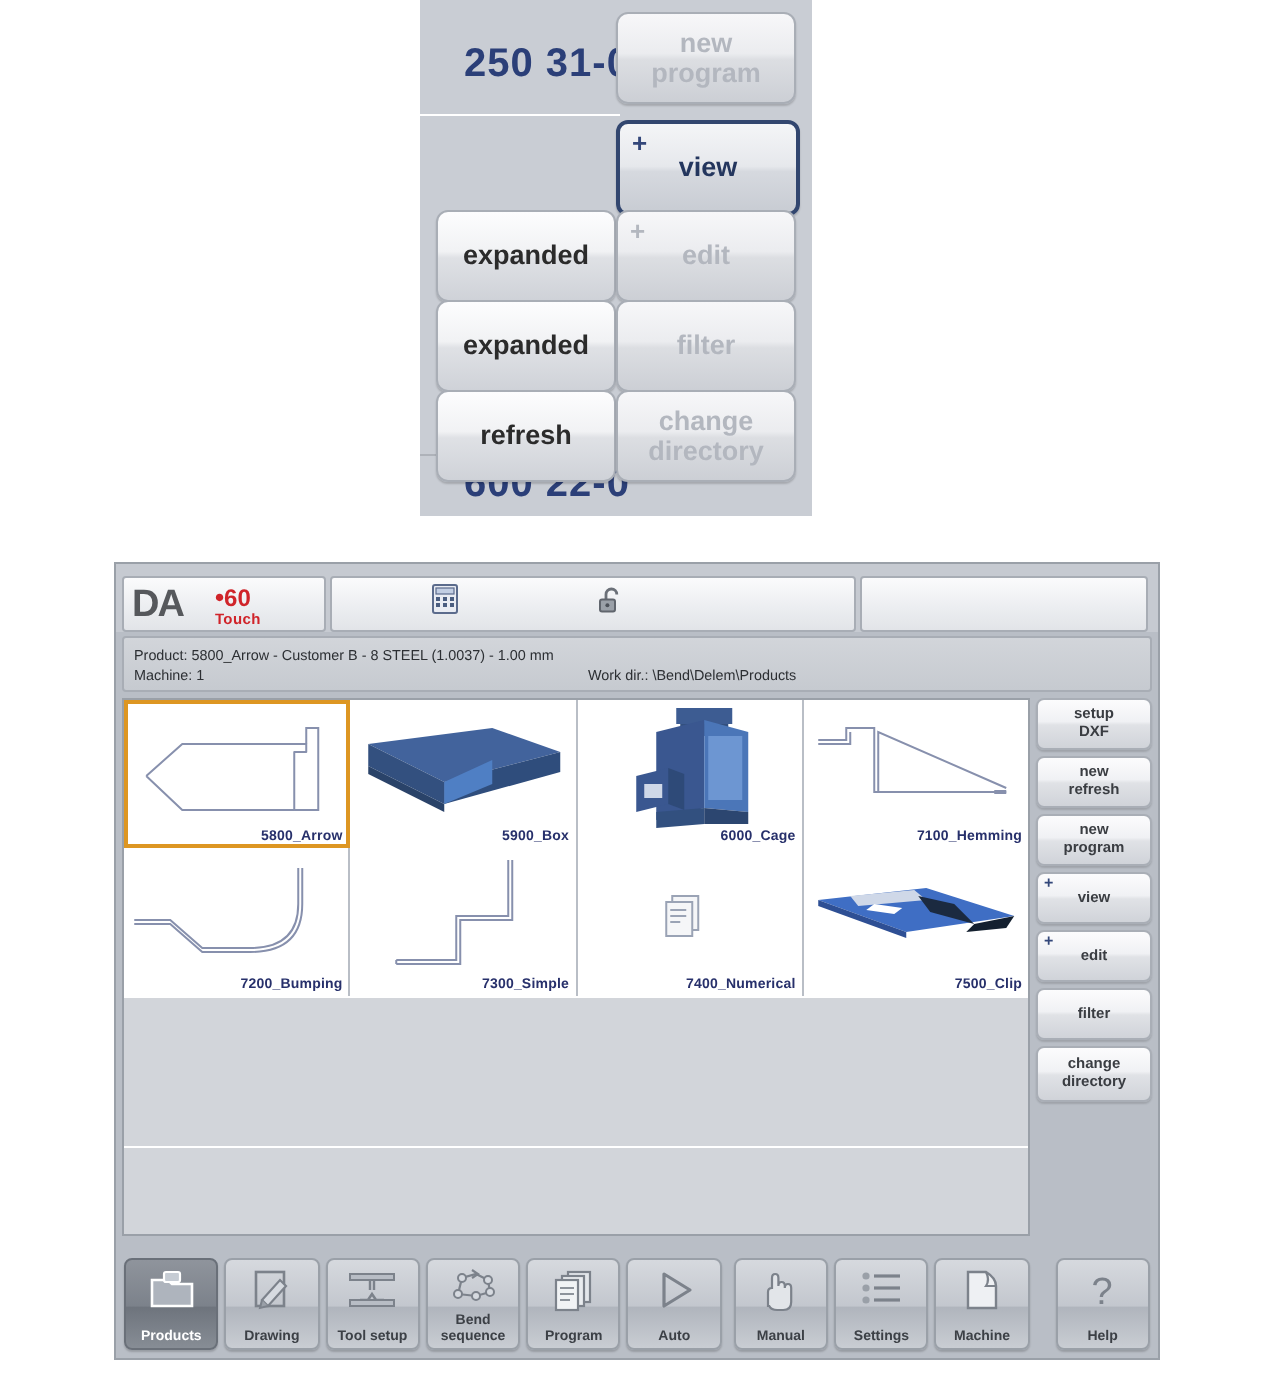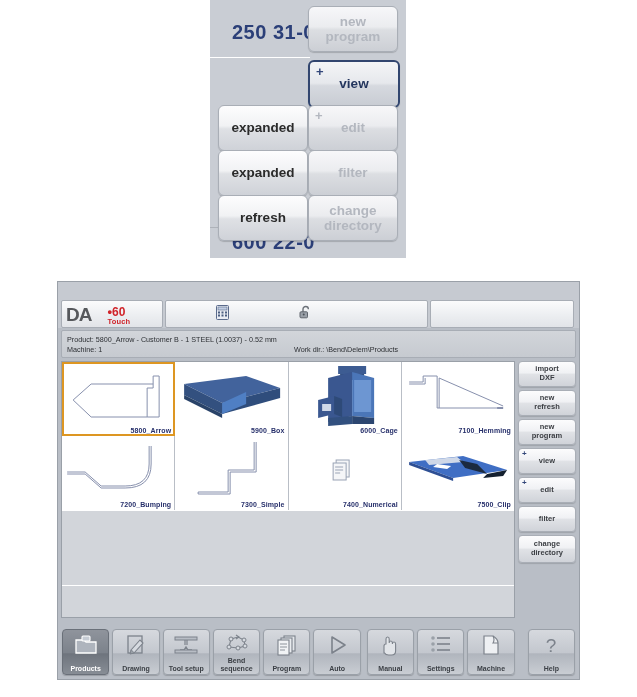--- a/index.html
+++ b/index.html
@@ -55,21 +55,21 @@
 
   
   #app{
     position:absolute;left:57px;top:281px;width:523px;height:399px;
     background:#b9bec6;border:1px solid #9aa0a8;box-sizing:border-box;
     display:flex;flex-direction:column;
   }
 
   
   #titlebar{
-    height:28px;display:flex;align-items:stretch;padding:18px 3px 0 3px;
+    height:28px;display:flex;align-items:stretch;padding:6px 3px 0 3px;
     background:#c6cad1;
   }
   .tb-cell{
     background:linear-gradient(180deg,#fbfbfc 0%,#eceef1 55%,#e2e4e8 100%);
     border:1px solid #a8adb5;border-radius:2px;margin-right:2px;
     display:flex;align-items:center;justify-content:center;position:relative;
   }
   #tb-logo{width:92px;padding:0 4px;justify-content:flex-start;}
   #tb-mid{flex:1;}
   #tb-right{width:142px;}
@@ -226,21 +226,21 @@
           <path d="M4 7 V4.2 A2.6 2.6 0 0 1 9.4 4.2" fill="none" stroke="#6b7078" stroke-width="1.4"></path>
           <rect x="1" y="6.8" width="7.5" height="6" rx="1" fill="#9aa0a8" stroke="#60656d"></rect>
           <circle cx="4.7" cy="9.6" r="1" fill="#4c5159"></circle>
         </svg>
       </span>
     </div>
     <div class="tb-cell" id="tb-right"></div>
   </div>
 
   <div id="statusbar">
-    <div id="st-product">Product: 5800_Arrow - Customer B - 1 STEEL (1.0037) - 0.52 mm</div>
+    <div id="st-product">Product: 5800_Arrow - Customer B - 8 STEEL (1.0037) - 1.00 mm</div>
     <div id="st-machine">Machine: 1</div>
     <div id="st-workdir">Work dir.: \Bend\Delem\Products</div>
   </div>
 
   <div id="appbody">
 
     <div id="grid">
 
       <div class="grow">
 
@@ -332,21 +332,21 @@
           <span class="cap">7500_Clip</span>
         </div>
       </div>
 
       <div class="grow empty"></div>
       <div class="gfiller"></div>
     </div>
 
     <div id="side">
       <div class="sbtn">
-        <span><span>import</span><br>
+        <span><span>setup</span><br>
         <span>DXF</span></span>
       </div>
       <div class="sbtn">
         <span><span>new</span><br>
         <span>refresh</span></span>
       </div>
       <div class="sbtn">
         <span><span>new</span><br>
         <span>program</span></span>
       </div>

